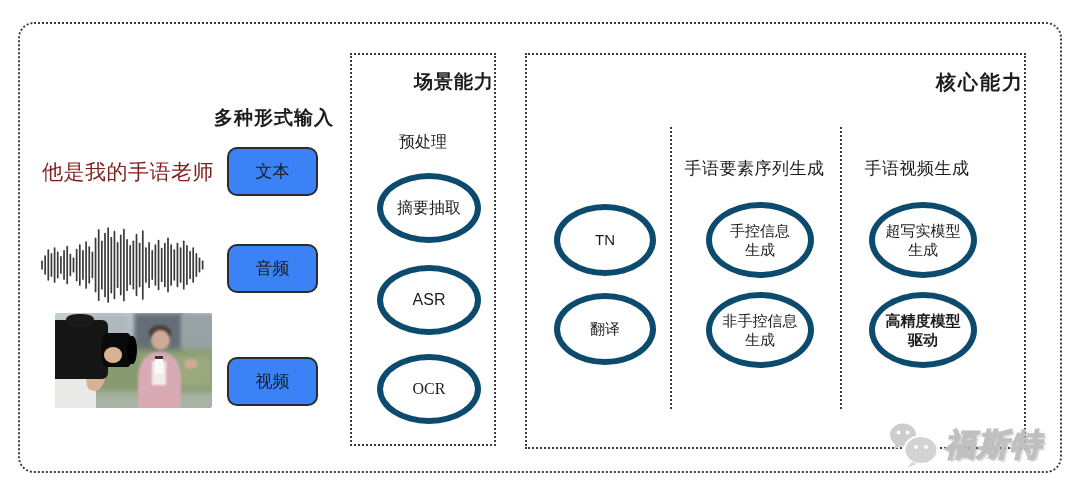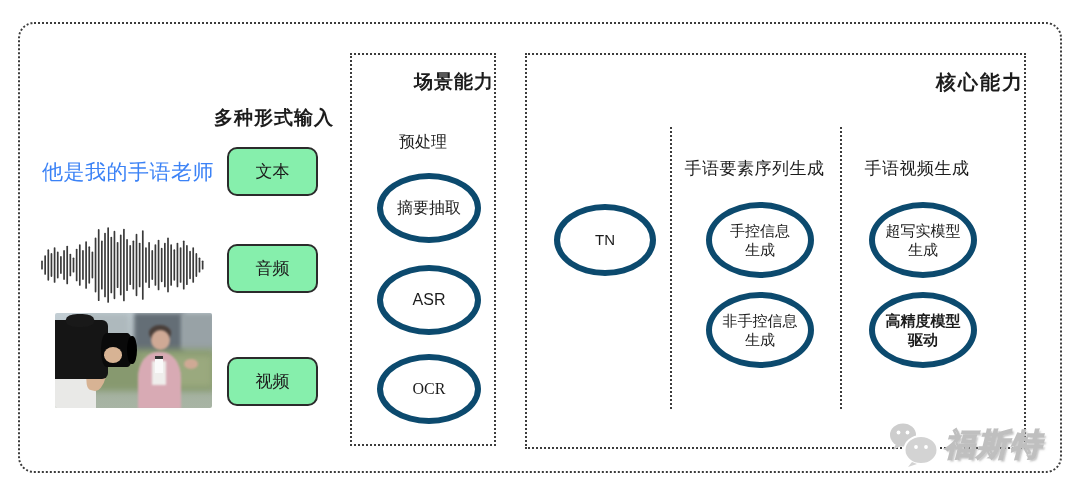--- a/index.html
+++ b/index.html
@@ -12,27 +12,27 @@
     position:absolute;left:18px;top:22px;width:1040px;height:447px;
     border:2px dotted #3c3c3c;border-radius:16px;
   }
   
   .input-title{
     position:absolute;left:206px;top:105px;width:136px;text-align:center;
     font-size:19px;font-weight:bold;letter-spacing:1px;
   }
   .sentence{
     position:absolute;left:42px;top:158px;width:175px;
-    font-size:21px;color:#3b82f6;letter-spacing:0.5px;white-space:nowrap;
+    font-size:21px;color:#7f1d1d;letter-spacing:0.5px;white-space:nowrap;
   }
   .io-box{
     position:absolute;left:227px;width:87px;height:45px;
     border:2px solid #2b2b2b;border-radius:10px;
     display:flex;align-items:center;justify-content:center;
-    font-size:17px;background:#86efac;
+    font-size:17px;background:#3b82f6;
   }
   .io-box.text{top:147px;}
   .io-box.audio{top:244px;}
   .io-box.video{top:357px;}
   .waveform{position:absolute;left:38px;top:224px;}
   
   .thumb{
     position:absolute;left:55px;top:313px;width:157px;height:95px;
     overflow:hidden;border-radius:2px;
     background:linear-gradient(180deg,#c3ced4 0%,#b7c2c6 30%,#9fae9b 58%,#a8b4a4 100%);
@@ -196,20 +196,21 @@
 
   <div class="panel core-panel">
     <div class="panel-title">核心能力</div>
     <div class="divider div-1"></div>
     <div class="divider div-2"></div>
 
     <div class="col-header ch-1">手语要素序列生成</div>
     <div class="col-header ch-2">手语视频生成</div>
 
     <div class="node core-node cn-0-0">TN</div>
+    <div class="node core-node cn-0-1">翻译</div>
     <div class="node core-node cn-1-0">手控信息
 生成</div>
     <div class="node core-node cn-1-1">非手控信息
 生成</div>
     <div class="node core-node cn-2-0">超写实模型
 生成</div>
     <div class="node core-node cn-2-1">高精度模型
 驱动</div>
   </div>
 

